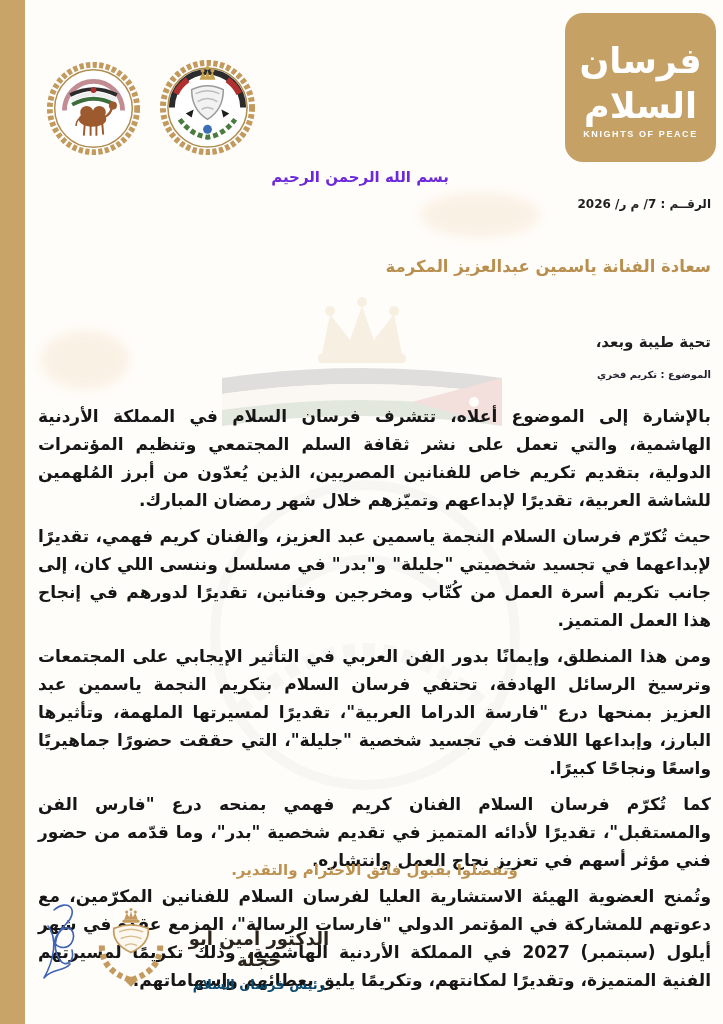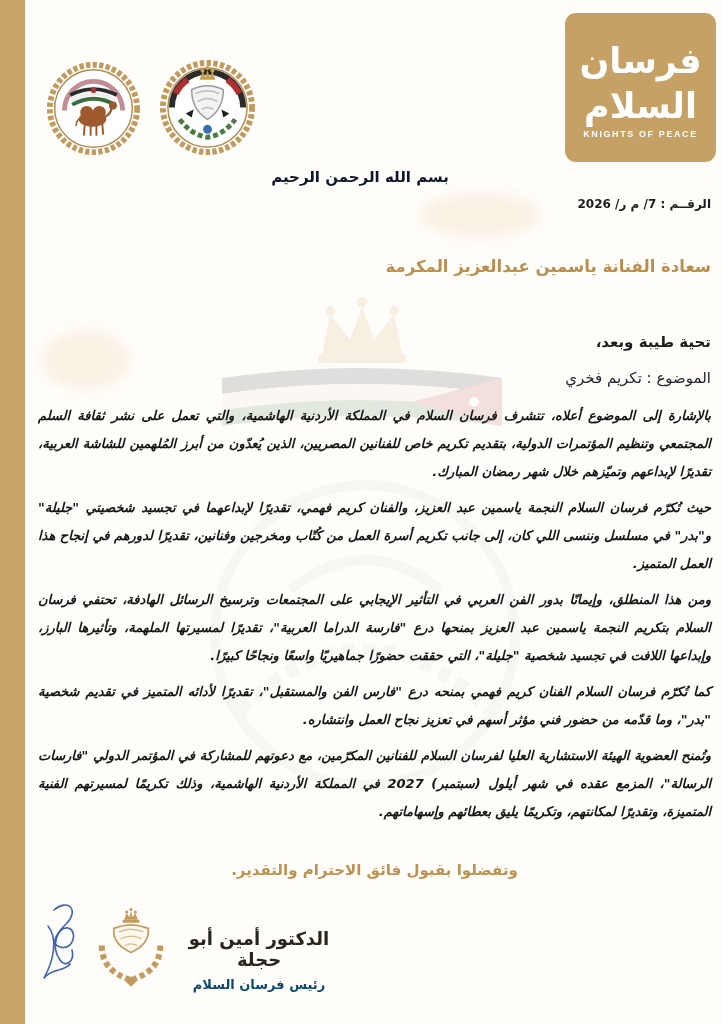--- a/index.html
+++ b/index.html
@@ -11,43 +11,43 @@
   .left-bar { position:absolute; left:0; top:0; width:25px; height:1024px; background:#c9a468; }
 
   
   .bg-blob { position:absolute; background:#f6e8d4; border-radius:50%; filter:blur(6px); opacity:.55; }
   .watermark { position:absolute; top:292px; left:212px; width:300px; height:140px; opacity:.14; pointer-events:none; }
   .watermark2 { position:absolute; top:470px; left:150px; width:430px; height:330px; opacity:.05; pointer-events:none; }
 
   
   .brand-box {
     position:absolute; top:13px; right:7px; width:151px; height:149px;
-    background:#c6a166; border-radius:11px; color:#fff; text-align:center;
+    background:#c6a166; border-radius:18px; color:#fff; text-align:center;
     padding-top:26px;
   }
   .brand-ar { font-size:35px; font-weight:bold; line-height:45px; letter-spacing:1px; }
   .brand-en { font-size:9px; font-weight:bold; letter-spacing:1.6px; font-family:"Liberation Sans", sans-serif; }
 
   .seal { position:absolute; }
   .seal-camel { top:60px; left:45px; width:97px; height:97px; }
   .seal-arms  { top:58px; left:158px; width:99px; height:99px; }
 
   .basmala { position:absolute; top:168px; left:230px; width:260px; text-align:center;
-             font-size:15px; font-weight:bold; color:#0f172a; }
+             font-size:15px; font-weight:bold; color:#6d28d9; }
 
   .meta { position:absolute; top:188px; right:12px; text-align:right; color:#1e1e1e; }
   .meta div { font-size:12px; font-weight:bold; line-height:32px; }
 
   .addressee { position:absolute; top:257px; right:12px; font-size:16.5px; font-weight:bold; color:#b98f50; }
 
   .greeting { position:absolute; top:333px; right:12px; font-size:15px; font-weight:bold; color:#1e1e1e; }
-  .subject  { position:absolute; top:369px; right:12px; font-size:15px; font-weight:normal; color:#23232d; }
+  .subject  { position:absolute; top:369px; right:12px; font-size:10px; font-weight:bold; color:#23232d; }
 
   .body-text { position:absolute; top:402px; right:12px; left:38px; color:#161616; }
-  .body-text p { font-size:13px; font-weight:bold; line-height:28px; text-align:justify; margin-bottom:8px;font-style:italic; }
+  .body-text p { font-size:17px; font-weight:bold; line-height:28px; text-align:justify; margin-bottom:8px; }
 
   .closing { position:absolute; top:861px; left:38px; right:12px; text-align:center;
              font-size:15px; font-weight:bold; color:#bd9251; }
 
   .sig-scribble { position:absolute; top:898px; left:34px; width:62px; height:92px; }
   .sig-emblem   { position:absolute; top:906px; left:88px; width:86px; height:86px; }
   .sig-block { position:absolute; top:928px; left:170px; width:178px; text-align:center; direction:rtl; }
   .sig-name  { font-size:18px; font-weight:bold; color:#2a241c; }
   .sig-title { margin-top:7px; font-size:13px; font-weight:bold; color:#0c4a6e; }
 

